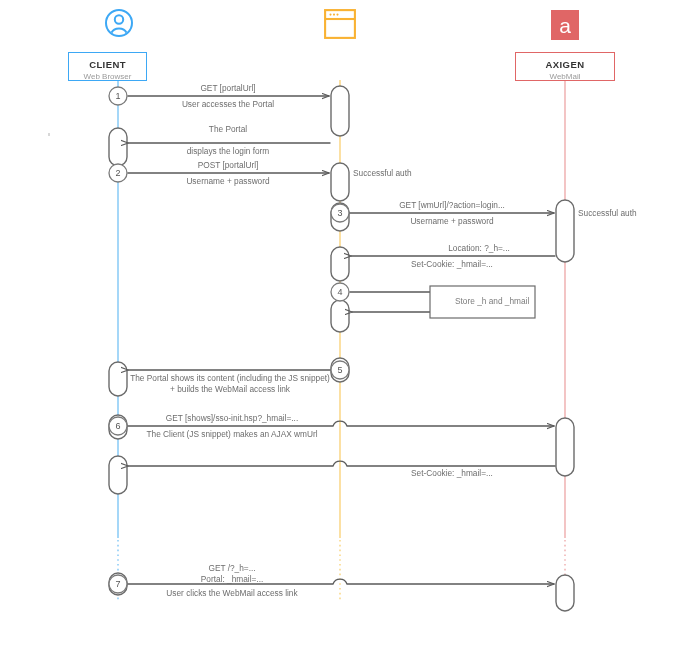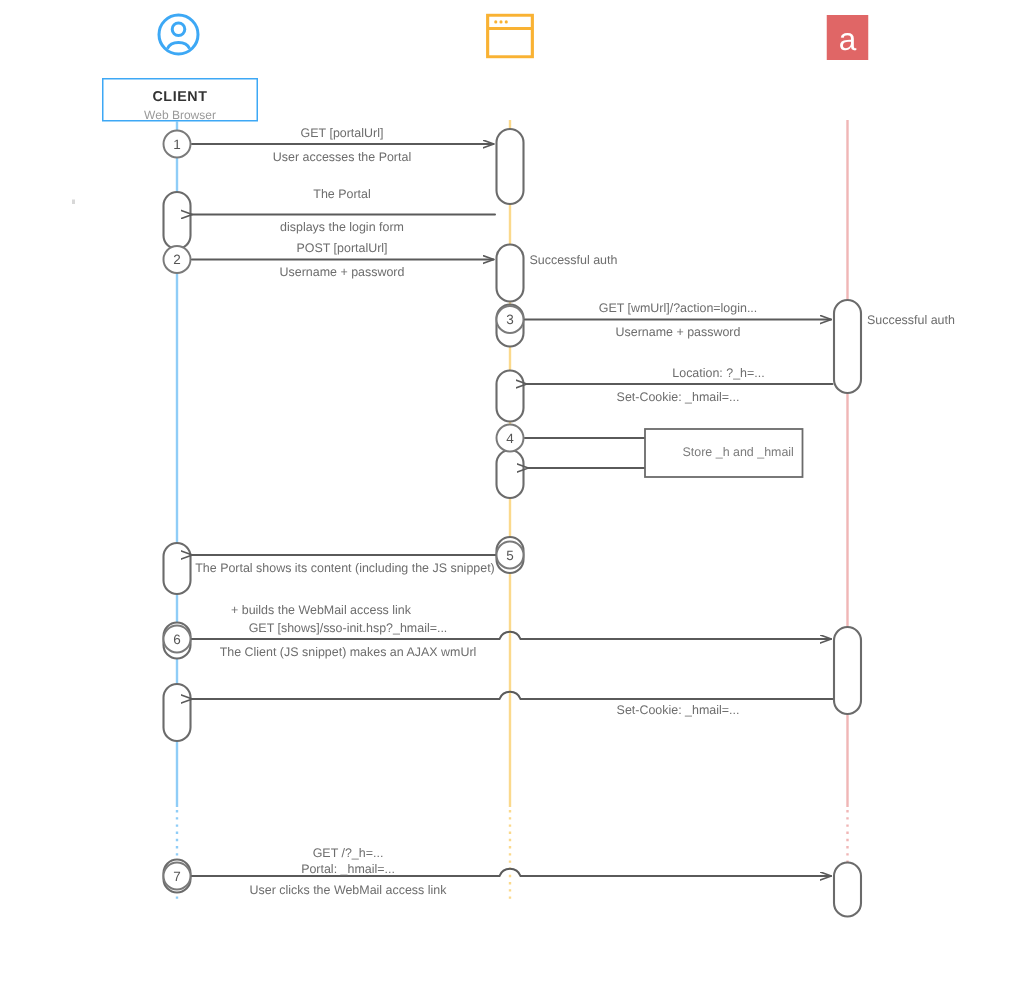--- a/index.html
+++ b/index.html
@@ -188,26 +188,30 @@
     </svg>
   </div>
 
   <div class="actor-icon" style="left:551px;top:10px;width:28px;height:30px;">
     <svg width="28" height="30" viewBox="0 0 28 30">
       <rect x="0" y="0" width="28" height="30" fill="#e06666"></rect>
       <text x="14" y="23" text-anchor="middle" font-family="Liberation Sans, sans-serif" font-size="21" fill="#ffffff">a</text>
     </svg>
   </div>
 
-  <div class="actor-box" style="left:68px;top:52px;width:104px;height:29px;border-color:#3da8f5;">
+  <div class="actor-box" style="left:68px;top:52px;width:79px;height:29px;border-color:#3da8f5;">
     <div class="actor-title">CLIENT</div>
     <div class="actor-sub">Web Browser</div>
   </div>
 
 
+  <div class="actor-box" style="left:515px;top:52px;width:100px;height:29px;border-color:#e06666;">
+    <div class="actor-title">AXIGEN</div>
+    <div class="actor-sub">WebMail</div>
+  </div>
 
   <div class="step-num" style="left:109px;top:87px;">1</div>
   <div class="step-num" style="left:109px;top:164px;">2</div>
   <div class="step-num" style="left:331px;top:204px;">3</div>
   <div class="step-num" style="left:331px;top:283px;">4</div>
   <div class="step-num" style="left:331px;top:361px;">5</div>
   <div class="step-num" style="left:109px;top:417px;">6</div>
   <div class="step-num" style="left:109px;top:575px;">7</div>
 
   <div class="msg-label center" style="left:228px;top:83px;">GET [portalUrl]</div>
@@ -223,21 +227,21 @@
   <div class="msg-label center" style="left:452px;top:200px;">GET [wmUrl]/?action=login...</div>
   <div class="msg-label center" style="left:452px;top:216px;">Username + password</div>
   <div class="msg-label left" style="left:578px;top:208px;">Successful auth</div>
 
   <div class="msg-label center" style="left:452px;top:243px;margin-left:27px;">Location: ?_h=...</div>
   <div class="msg-label center" style="left:452px;top:259px;">Set-Cookie: _hmail=...</div>
 
   <div class="note-label" style="left:455px;top:296px;">Store _h and _hmail</div>
 
   <div class="msg-label center" style="left:230px;top:373px;">The Portal shows its content (including the JS snippet)</div>
-  <div class="msg-label center" style="left:214px;top:384px;margin-top:17px;">+ builds the WebMail access link</div>
+  <div class="msg-label center" style="left:230px;top:384px;">+ builds the WebMail access link</div>
 
   <div class="msg-label center" style="left:232px;top:413px;">GET [shows]/sso-init.hsp?_hmail=...</div>
   <div class="msg-label center" style="left:232px;top:429px;">The Client (JS snippet) makes an AJAX wmUrl</div>
 
   <div class="msg-label center" style="left:452px;top:468px;">Set-Cookie: _hmail=...</div>
 
   <div class="msg-label center" style="left:232px;top:563px;">GET /?_h=...</div>
   <div class="msg-label center" style="left:232px;top:574px;">Portal: _hmail=...</div>
   <div class="msg-label center" style="left:232px;top:588px;">User clicks the WebMail access link</div>
 

